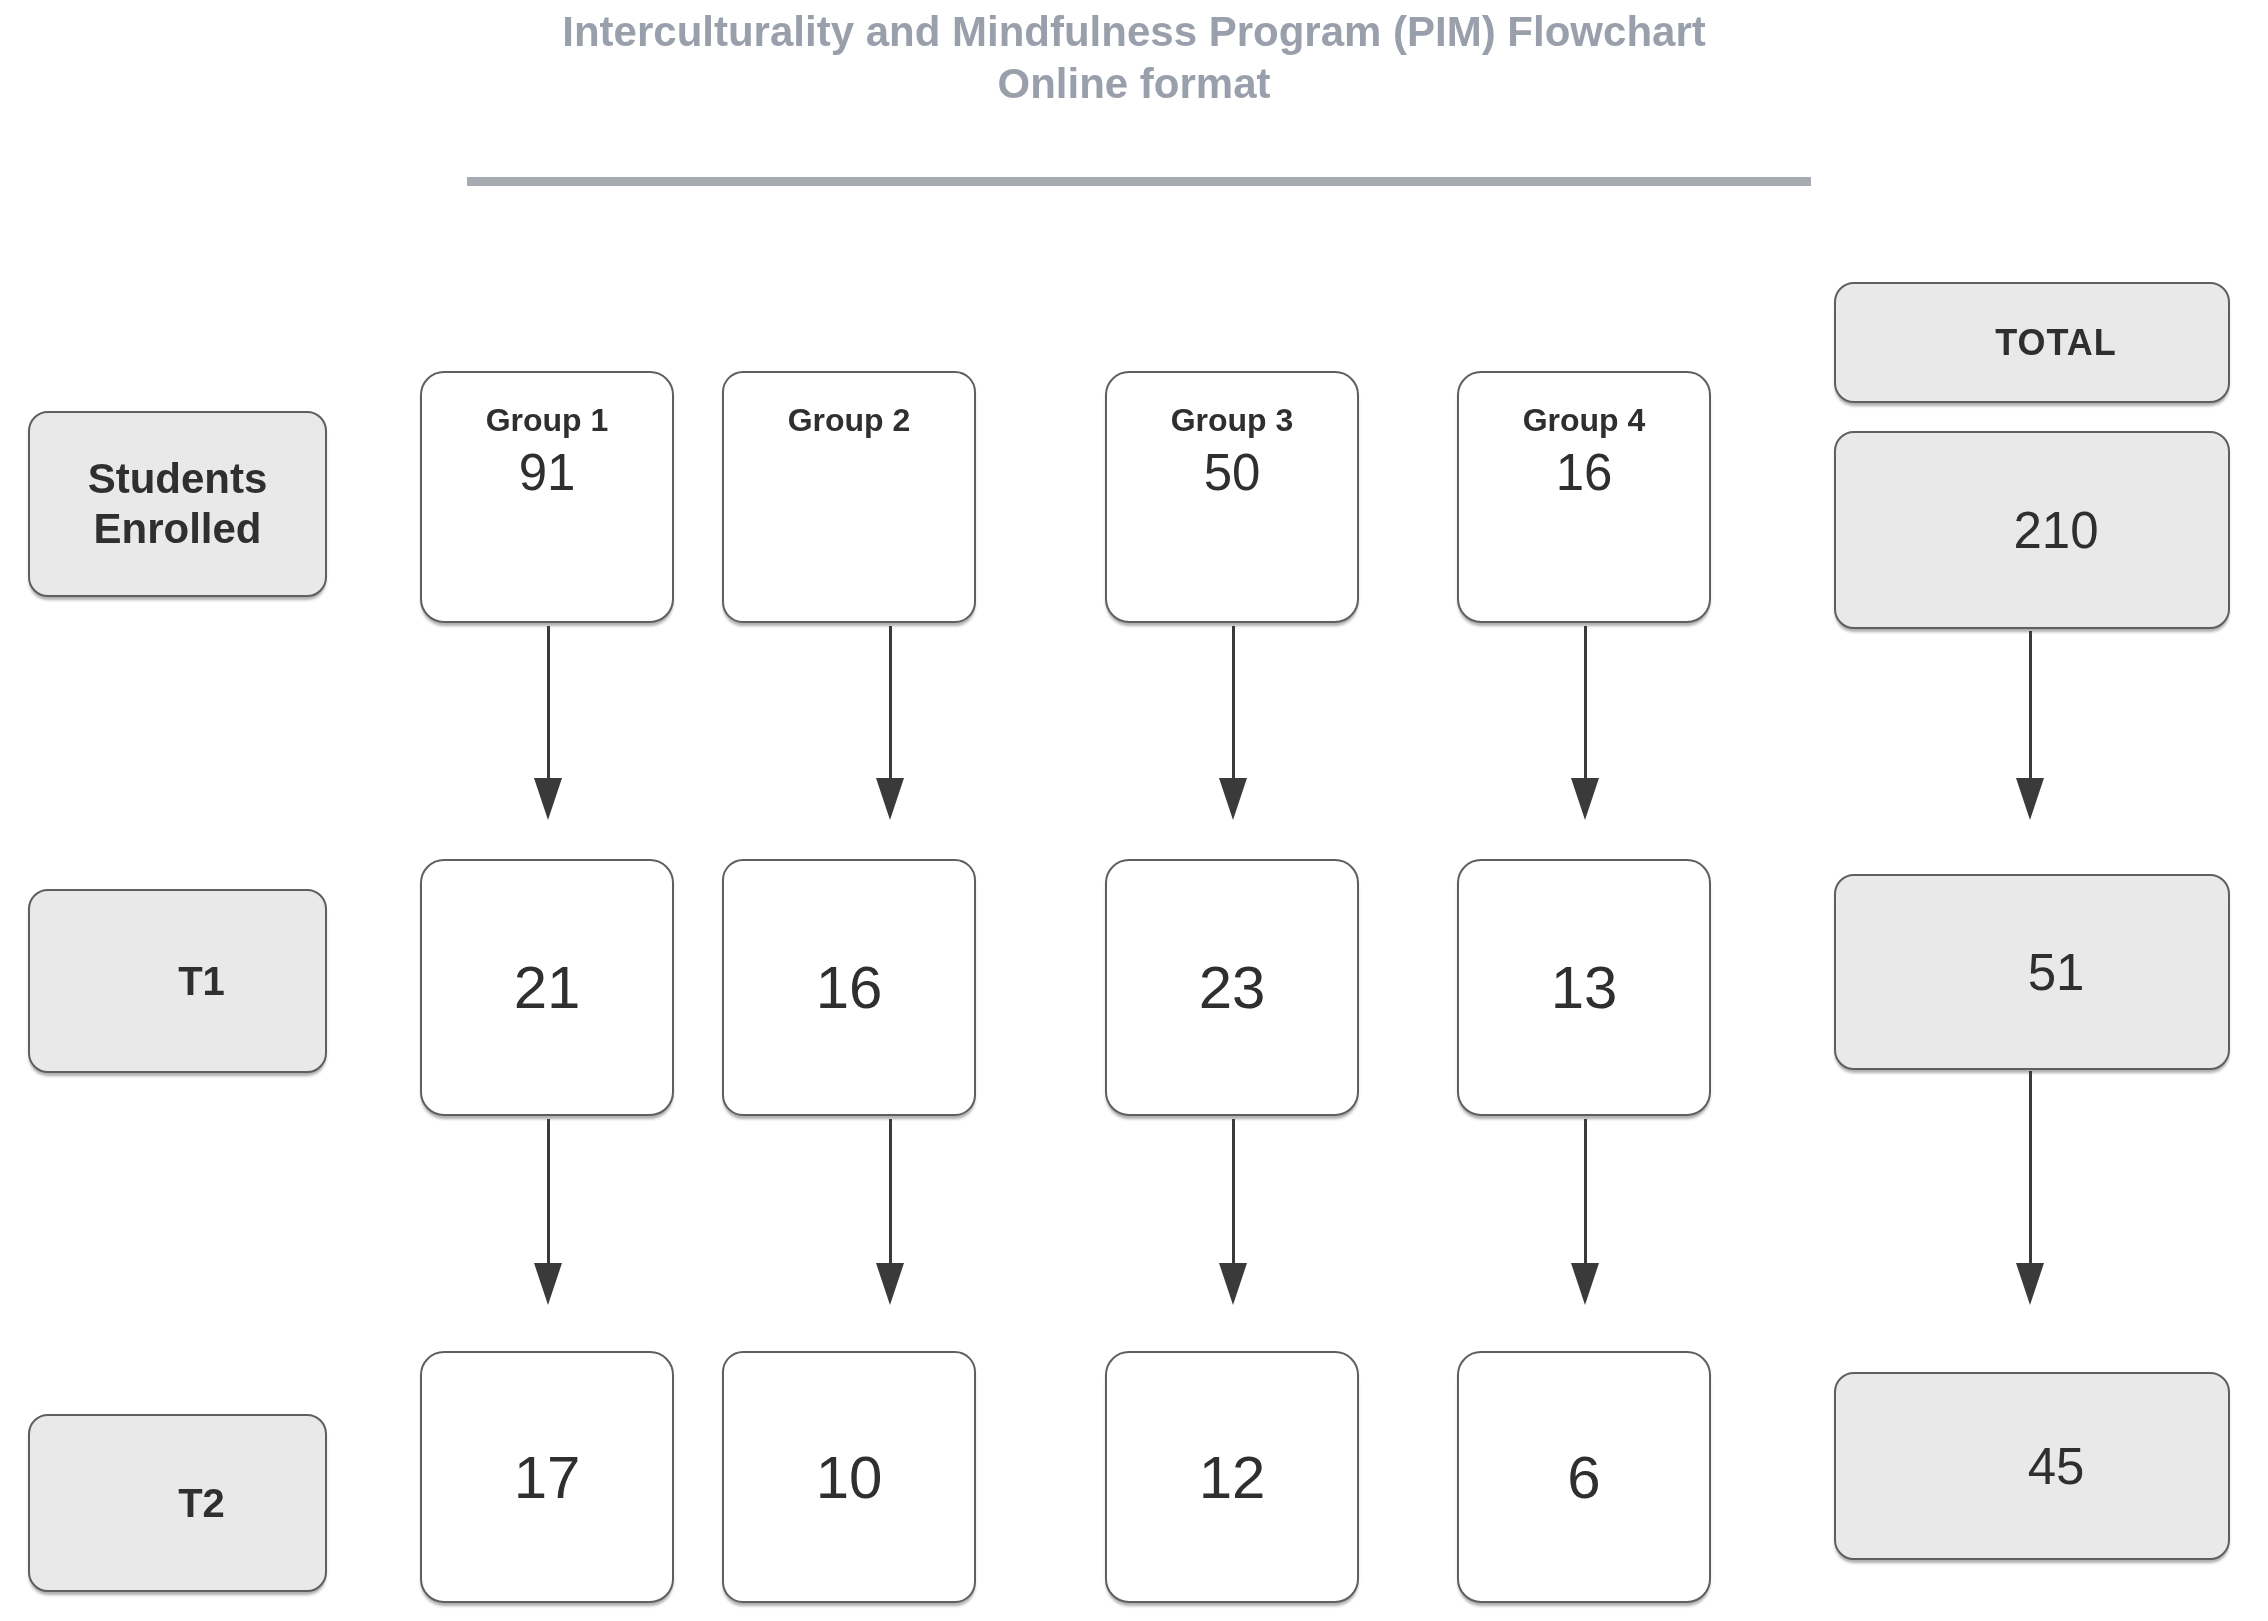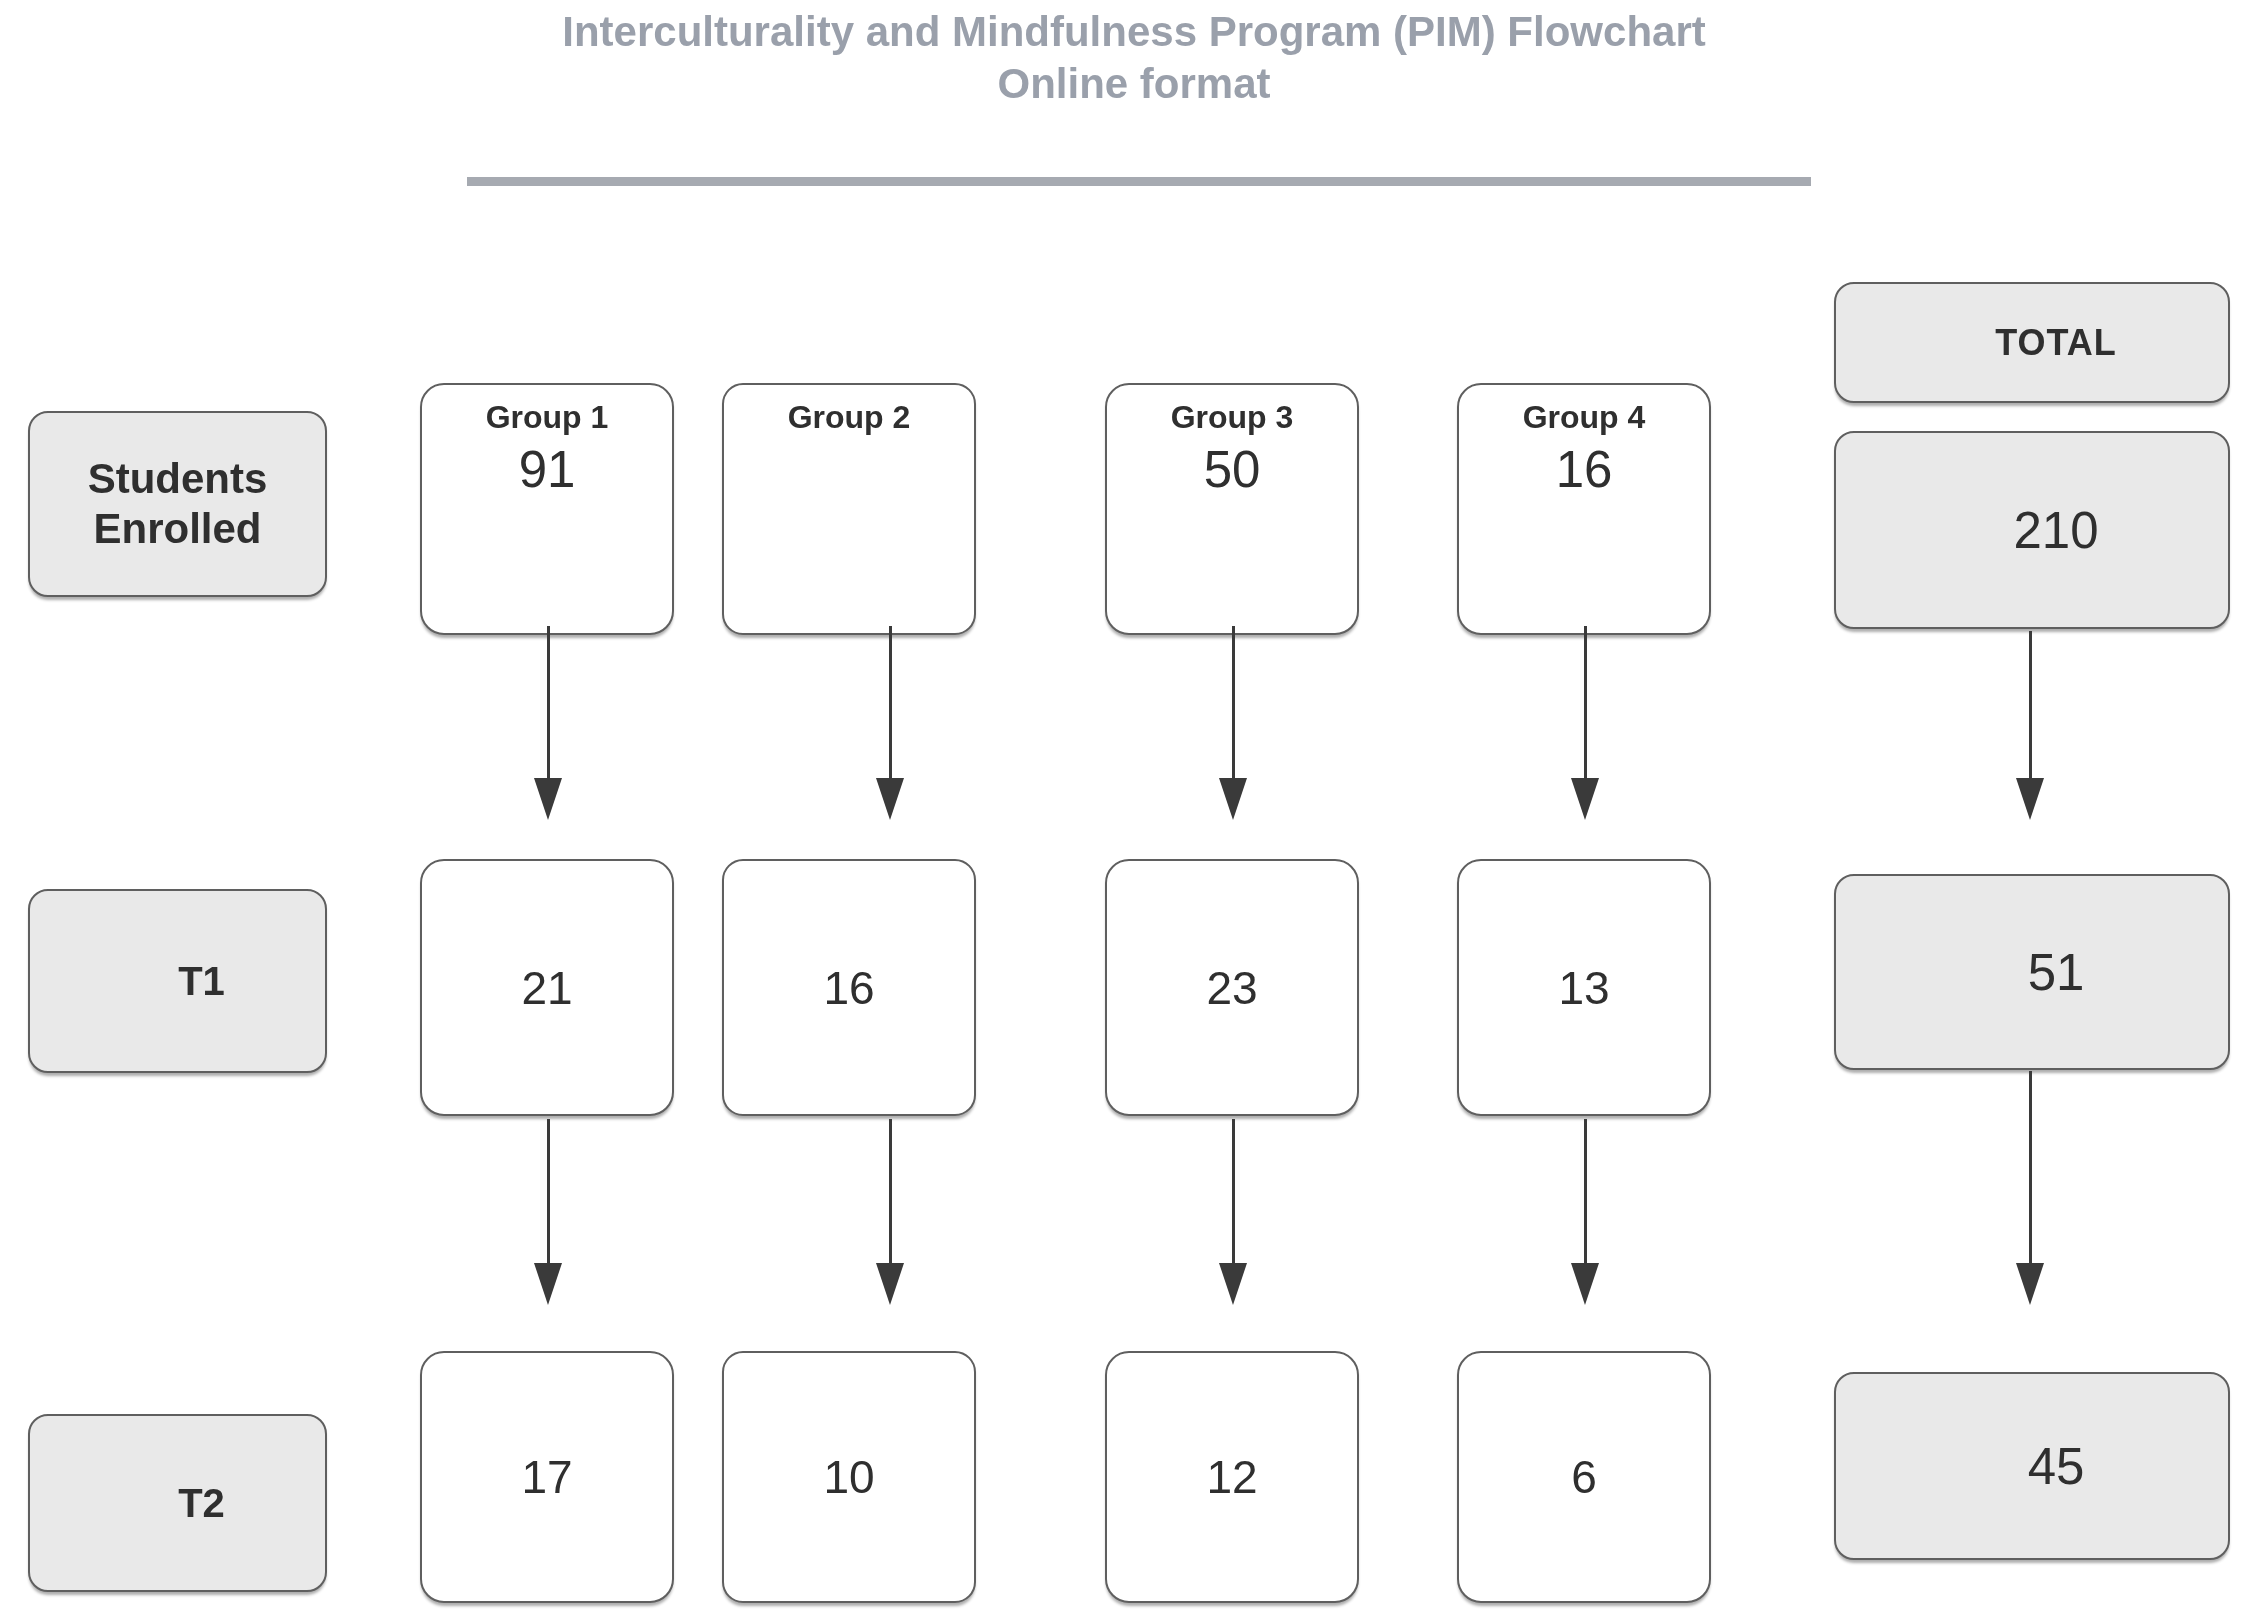--- a/index.html
+++ b/index.html
@@ -34,26 +34,26 @@
   .lbl{
     display:flex;align-items:center;justify-content:center;
     text-align:center;font-weight:bold;line-height:1.2;
   }
   .lbl-enrolled{left:28px;top:411px;width:299px;height:186px;font-size:42px;padding:0 30px;}
   .lbl-t1{left:28px;top:889px;width:299px;height:184px;font-size:40px;}
   .lbl-t2{left:28px;top:1374px;width:299px;height:178px;font-size:40px;margin-top:40px;}
 
   .c1{left:420px;}  .c2{left:722px;border-radius:21px;}  .c3{left:1105px;}  .c4{left:1457px;}
   .gbox,.vbox{width:254px;}
-  .r1{top:371px;height:252px;padding-top:12px;text-align:center;margin-top:12px;}
+  .r1{top:371px;height:252px;padding-top:27px;text-align:center;}
   .r2{top:859px;height:257px;}
   .r3{top:1351px;height:252px;}
   .ghead{font-weight:bold;font-size:32px;line-height:1.25;}
   .gval{font-size:51px;line-height:1.3;}
-  .vbox{display:flex;align-items:center;justify-content:center;font-size:46px;}
+  .vbox{display:flex;align-items:center;justify-content:center;font-size:60px;}
 
   .tbox{left:1834px;width:396px;display:flex;align-items:center;justify-content:center;}
   .t-head{top:282px;height:121px;font-weight:bold;font-size:36px;letter-spacing:1px;}
   .t-enrolled{top:431px;height:198px;font-size:51px;}
   .t-t1{top:874px;height:196px;font-size:51px;}
   .t-t2{top:1372px;height:188px;font-size:51px;}
 
   .arrow{
     position:absolute;width:30px;
     display:flex;flex-direction:column;align-items:center;

